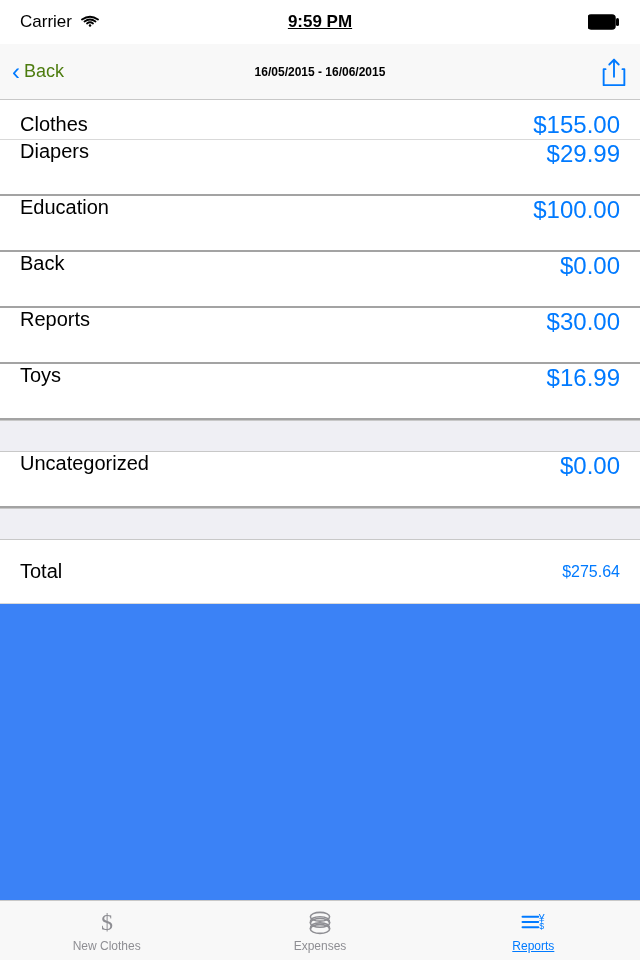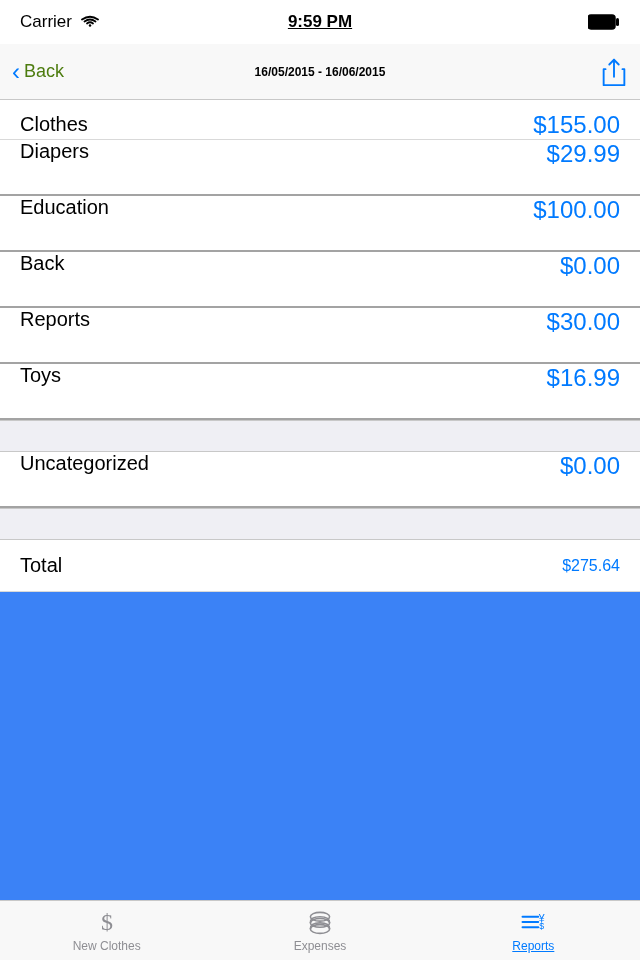--- a/index.html
+++ b/index.html
@@ -116,21 +116,21 @@
       background: #efeff4;
       border-top: 1px solid #c8c8c8;
       border-bottom: 1px solid #c8c8c8;
     }
 
     .total-row {
       display: flex;
       align-items: center;
       justify-content: space-between;
       padding: 0 20px;
-      height: 52px;
+      height: 64px;
       background: #ffffff;
       border-bottom: 1px solid #d9d9d9;
     }
     .total-label {
       font-size: 20px;
       font-weight: 500;
       color: #000000;
     }
     .total-value {
       font-size: 16px;

